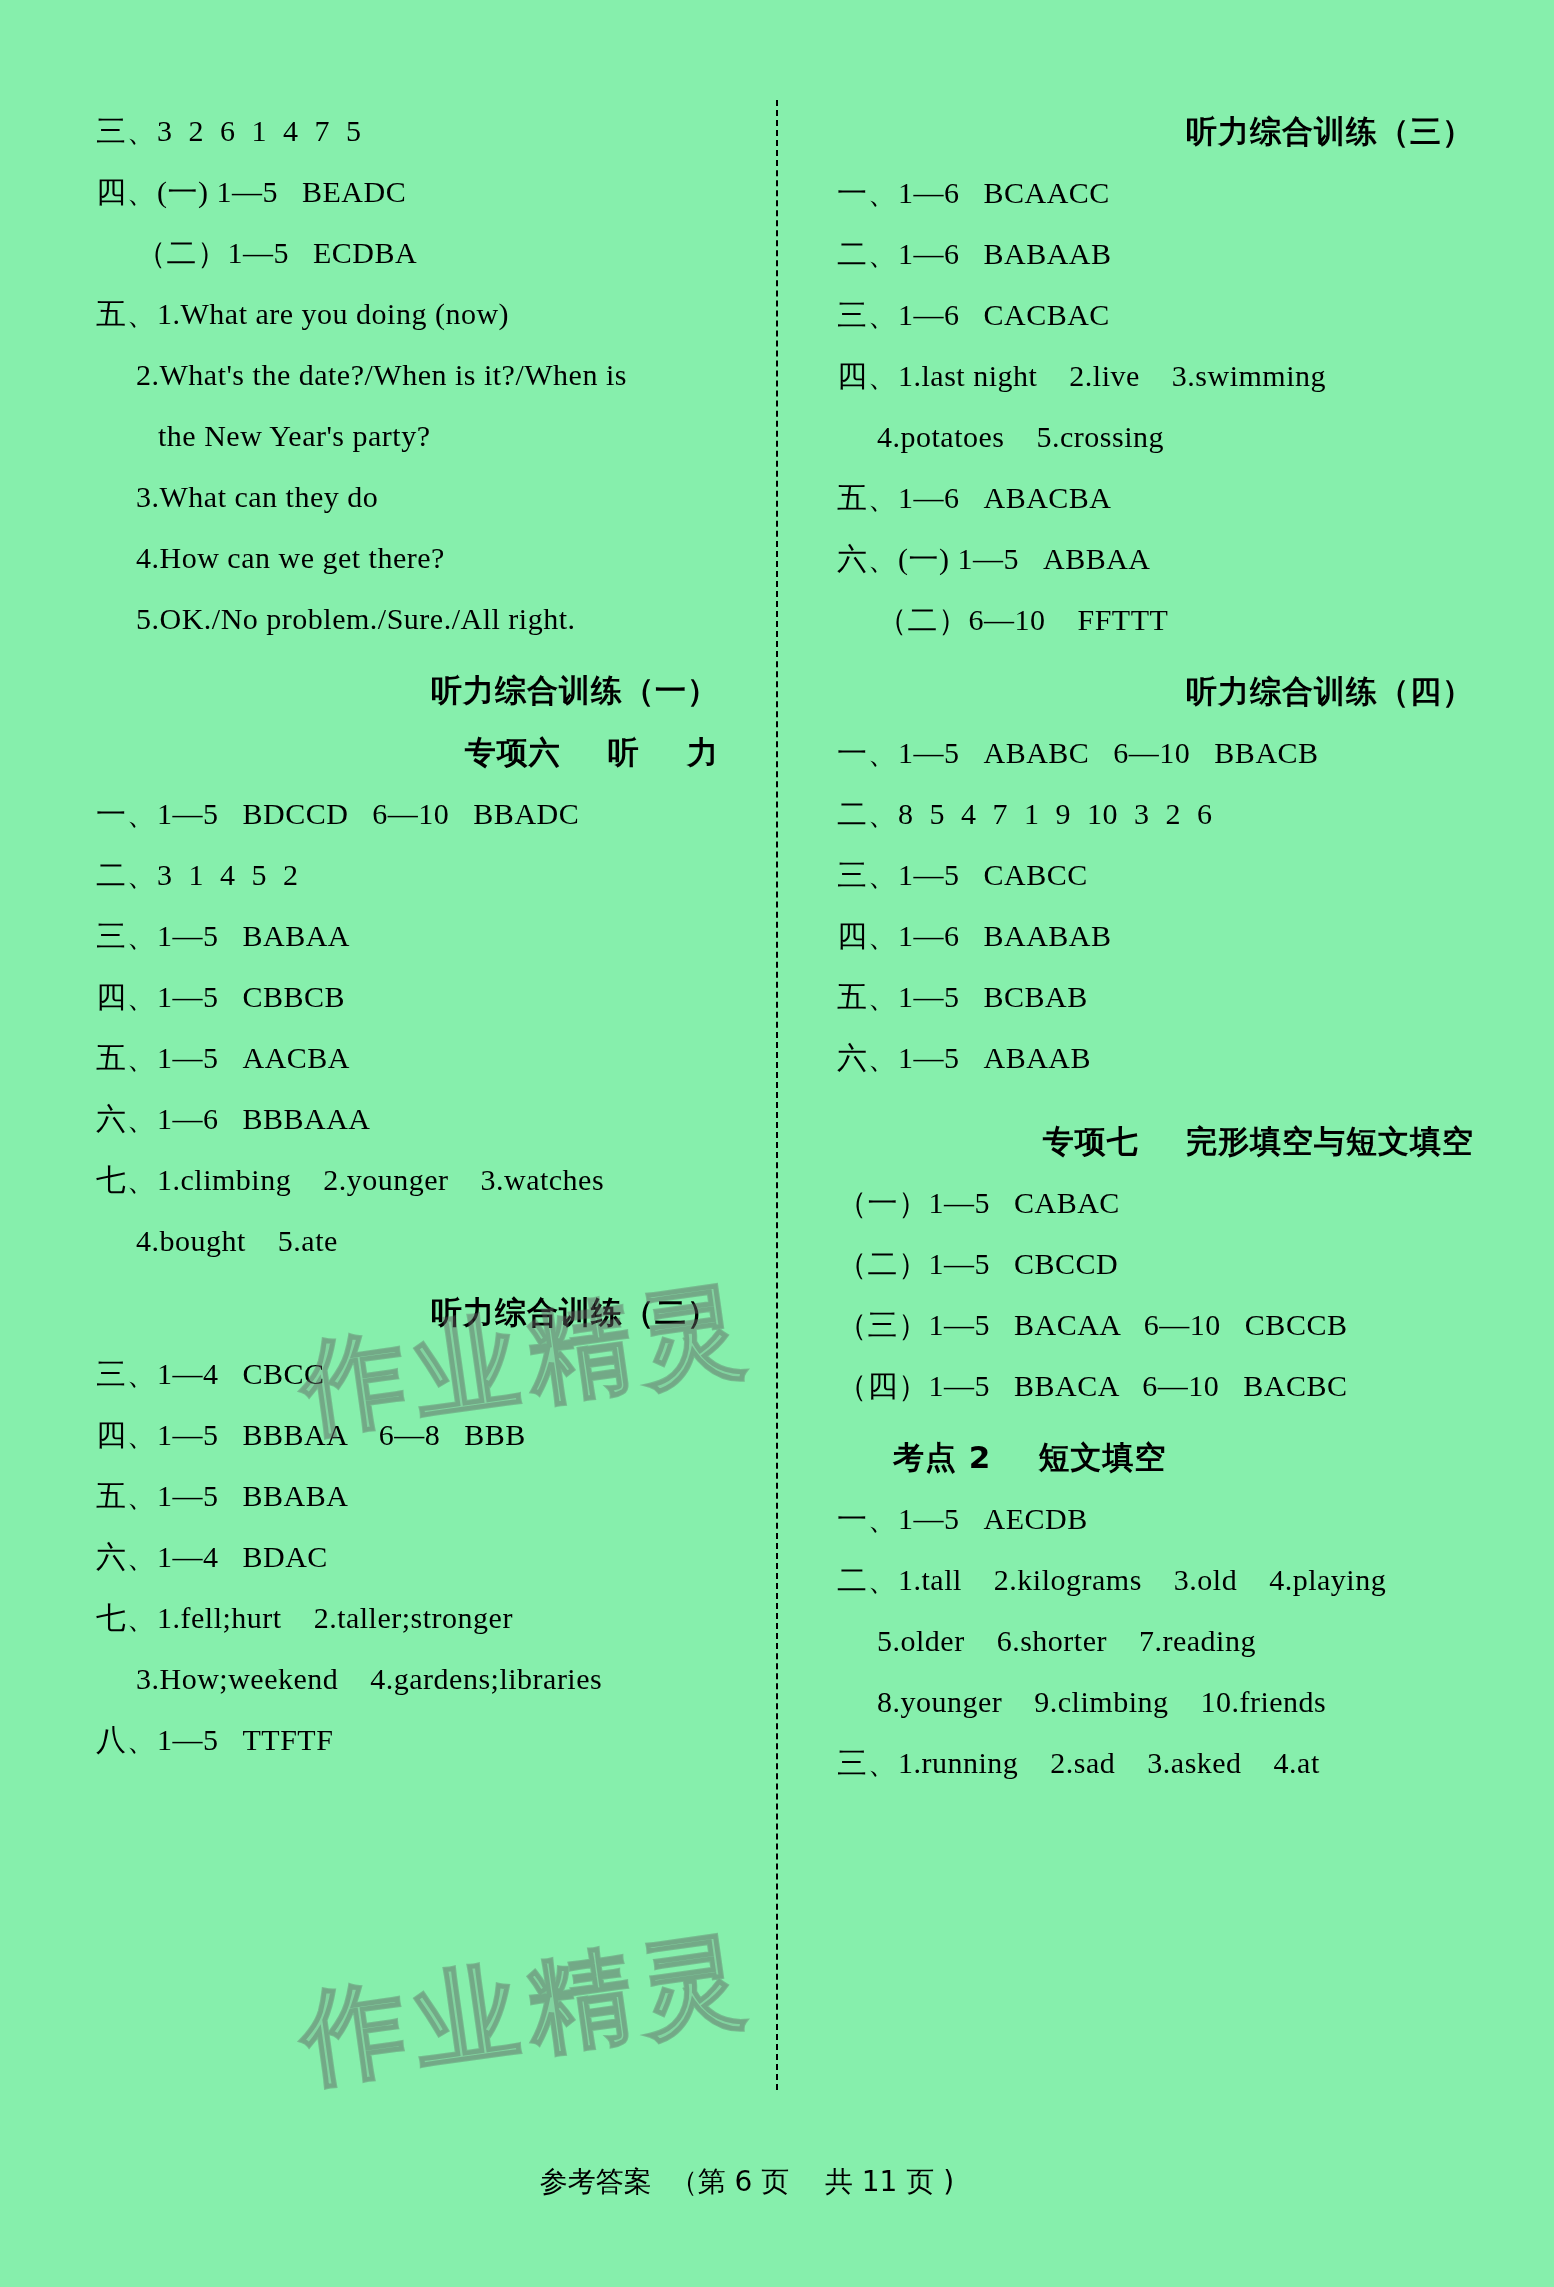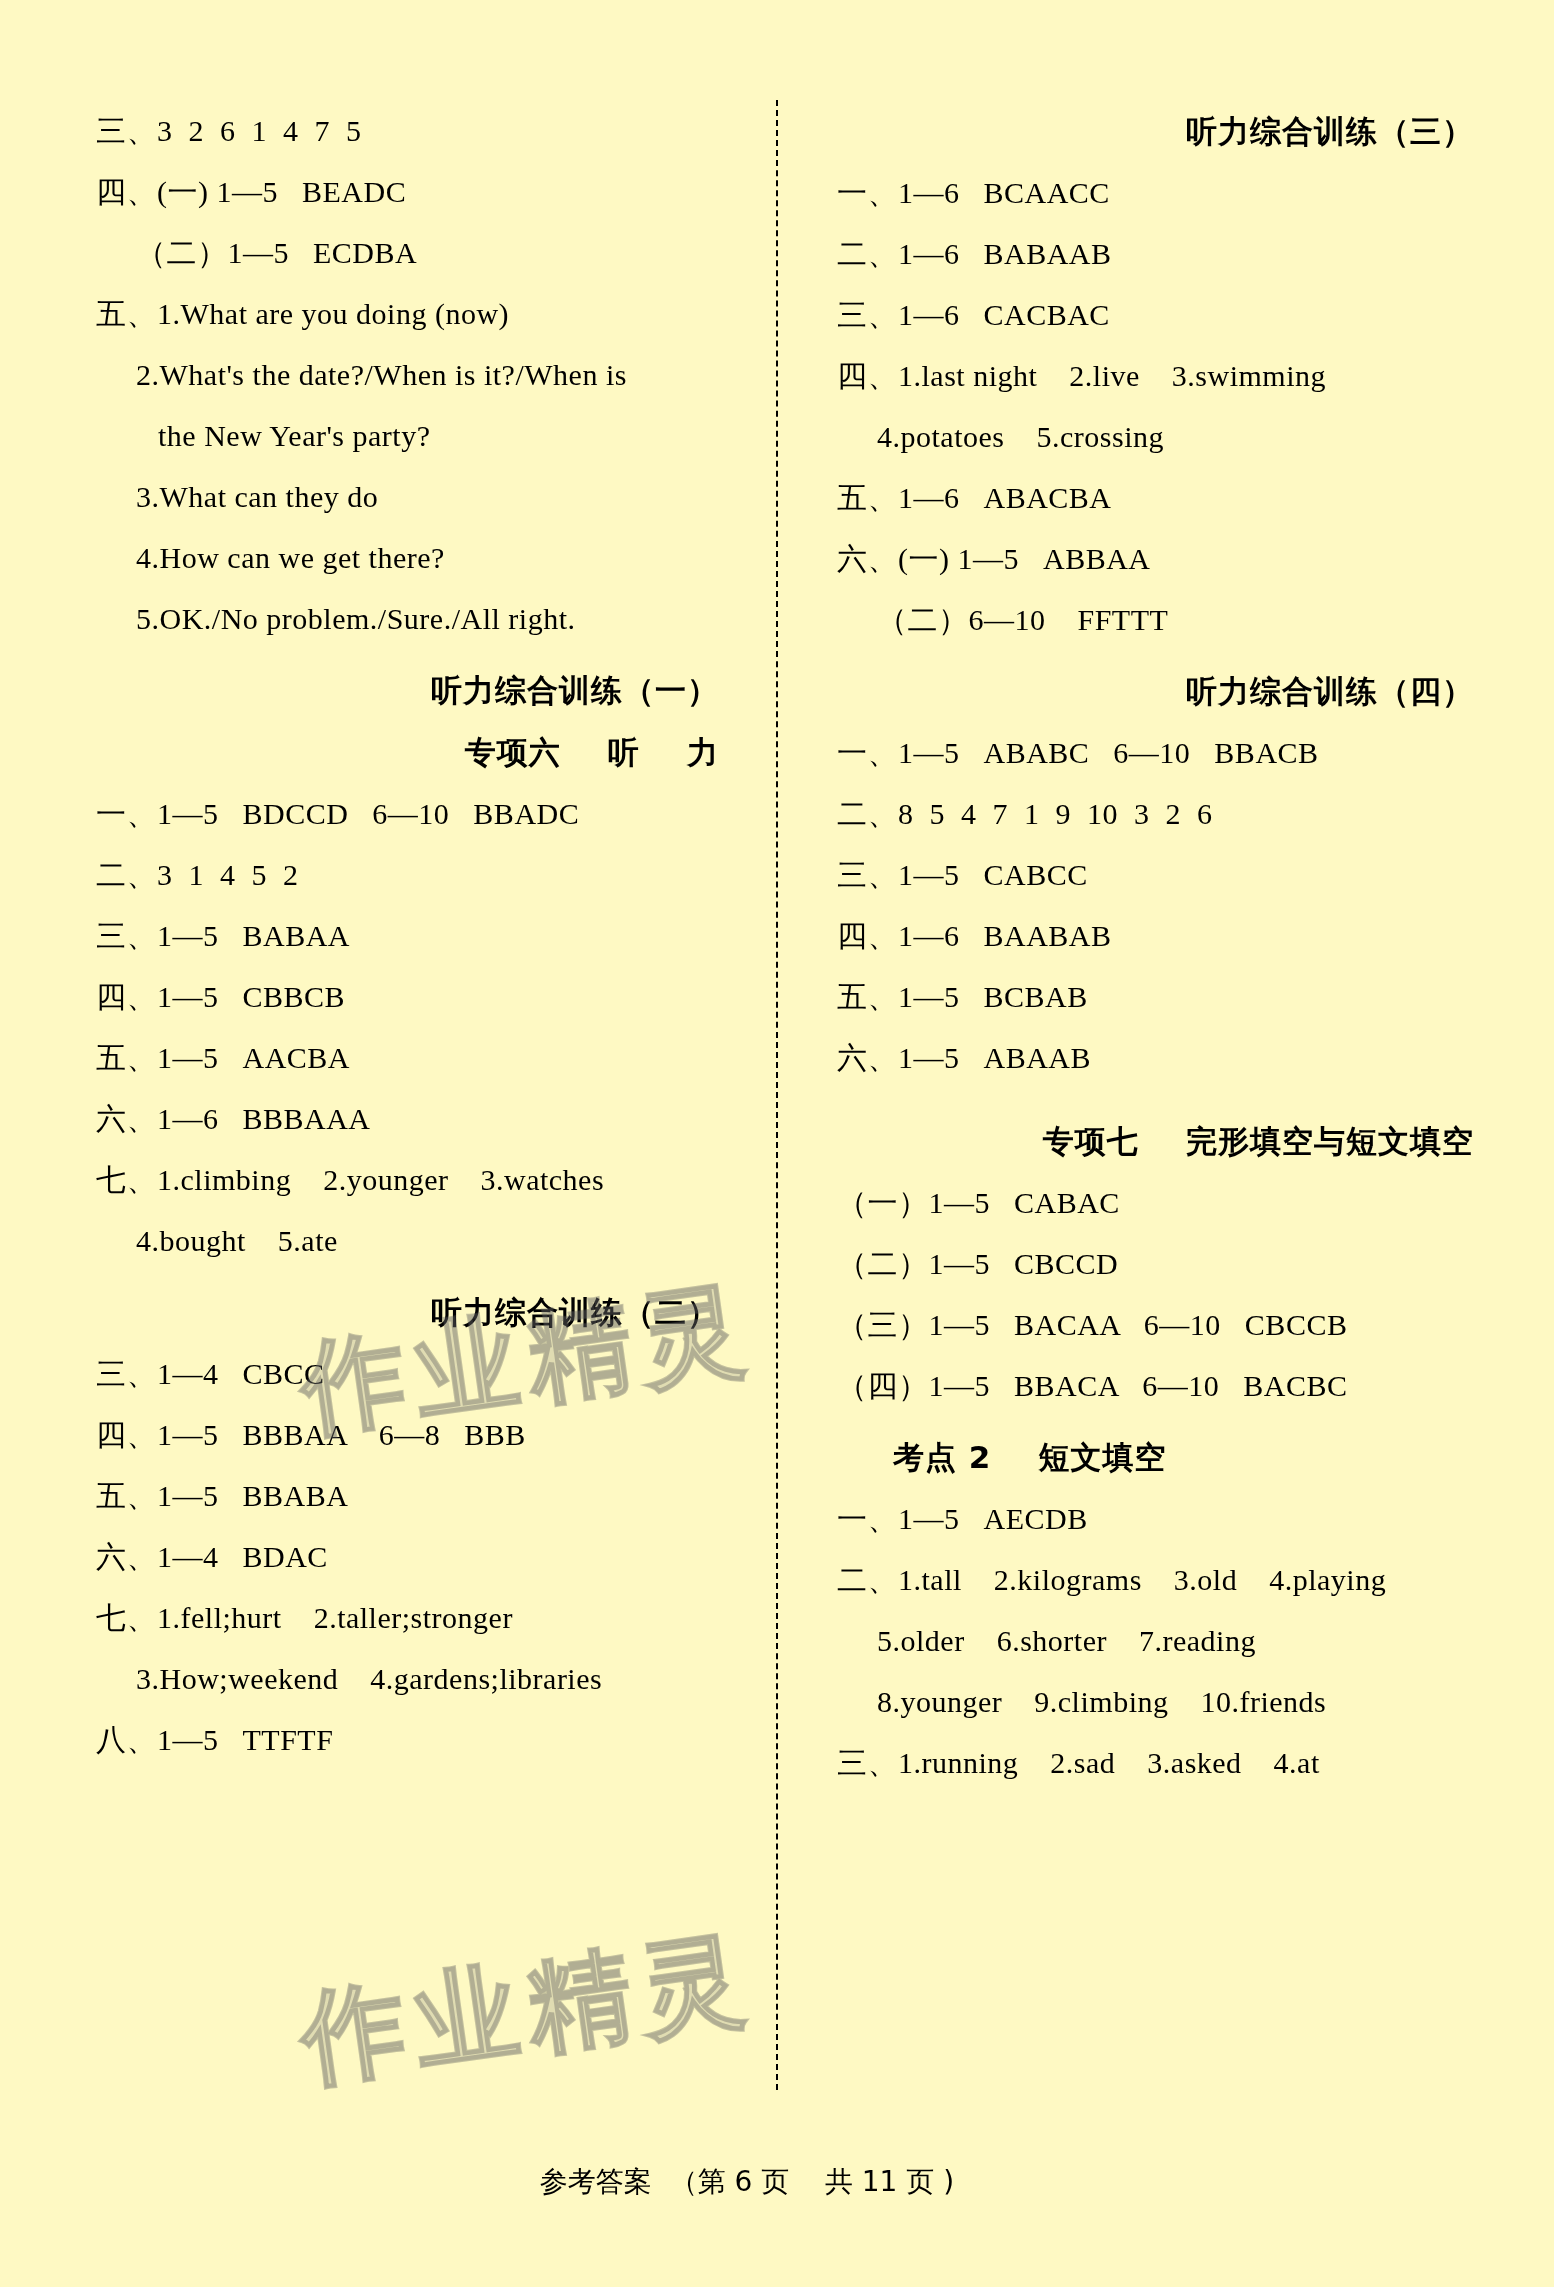--- a/index.html
+++ b/index.html
@@ -4,21 +4,21 @@
 <style>
   html, body {
     margin: 0;
     padding: 0;
     background: #ffffff;
   }
   .page {
     position: relative;
     width: 1554px;
     height: 2287px;
-    background: #fef9c3;
+    background: #86efac;
     font-family: "Liberation Serif", serif;
     color: #000000;
     overflow: hidden;
   }
   .columns {
     position: absolute;
     top: 100px;
     left: 0;
     width: 1554px;
     height: 2060px;

